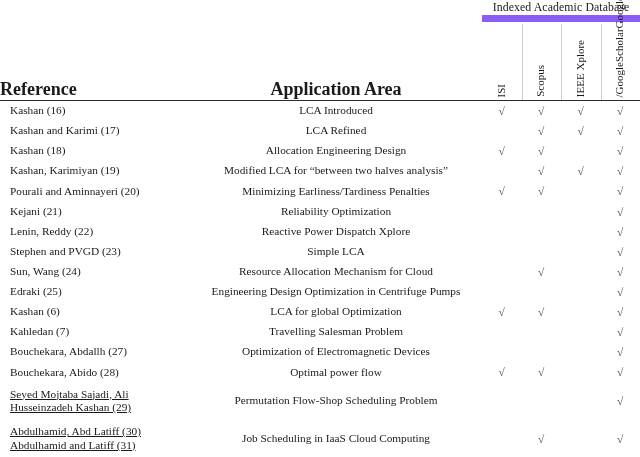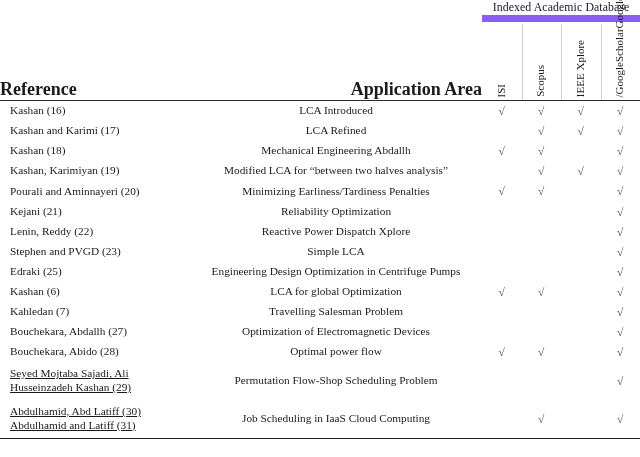--- a/index.html
+++ b/index.html
@@ -56,21 +56,21 @@
     padding: 0;
   }
   th.h-text {
     font-weight: bold;
     font-size: 18px;
     vertical-align: middle;
     padding-bottom: 2px;
     height: 78px;
   }
   th.h-ref   { text-align: left;   padding-left: 2px; }
-  th.h-app   { text-align: right; }
+  th.h-app   { text-align: center; }
 
   th.h-rot {
     height: 78px;
     position: relative;
   }
   th.h-rot .rot-box {
     position: absolute;
     left: 0;
     right: 0;
     bottom: 3px;
@@ -195,21 +195,21 @@
         <tr>
           <td class="ref">Kashan and Karimi (17)</td>
           <td class="app">LCA Refined</td>
           <td class="mark"></td>
           <td class="mark">√</td>
           <td class="mark">√</td>
           <td class="mark">√</td>
         </tr>
         <tr>
           <td class="ref">Kashan (18)</td>
-          <td class="app">Mechanical Engineering Abdallh</td>
+          <td class="app">Allocation Engineering Design</td>
           <td class="mark">√</td>
           <td class="mark">√</td>
           <td class="mark"></td>
           <td class="mark">√</td>
         </tr>
         <tr>
           <td class="ref">Kashan, Karimiyan (19)</td>
           <td class="app">Modified LCA for “between two halves analysis”</td>
           <td class="mark"></td>
           <td class="mark">√</td>
@@ -238,20 +238,28 @@
           <td class="mark"></td>
           <td class="mark"></td>
           <td class="mark"></td>
           <td class="mark">√</td>
         </tr>
         <tr>
           <td class="ref">Stephen and PVGD (23)</td>
           <td class="app">Simple LCA</td>
           <td class="mark"></td>
           <td class="mark"></td>
+          <td class="mark"></td>
+          <td class="mark">√</td>
+        </tr>
+        <tr>
+          <td class="ref">Sun, Wang (24)</td>
+          <td class="app">Resource Allocation Mechanism for Cloud</td>
+          <td class="mark"></td>
+          <td class="mark">√</td>
           <td class="mark"></td>
           <td class="mark">√</td>
         </tr>
         <tr>
           <td class="ref">Edraki (25)</td>
           <td class="app">Engineering Design Optimization in Centrifuge Pumps</td>
           <td class="mark"></td>
           <td class="mark"></td>
           <td class="mark"></td>
           <td class="mark">√</td>

